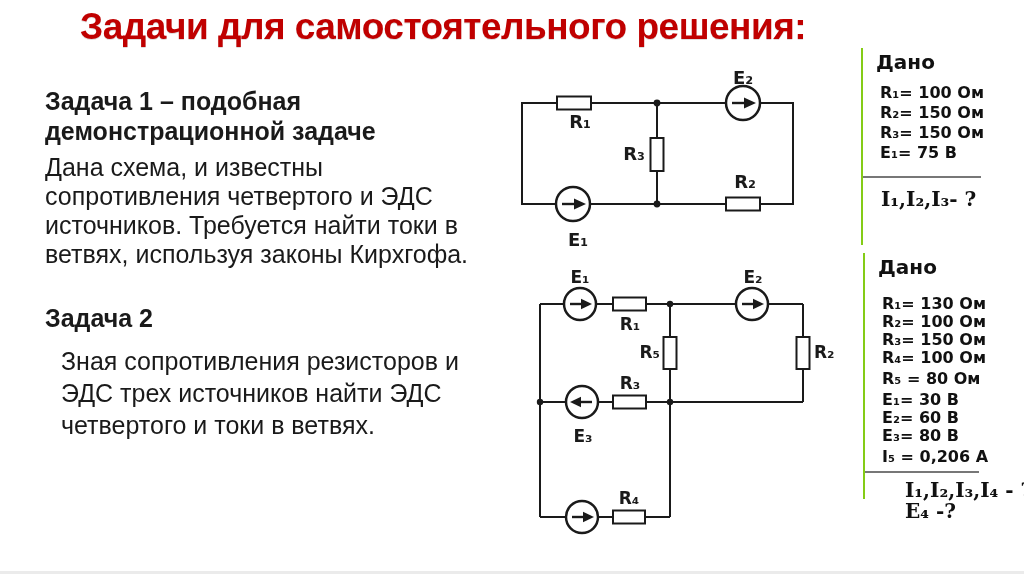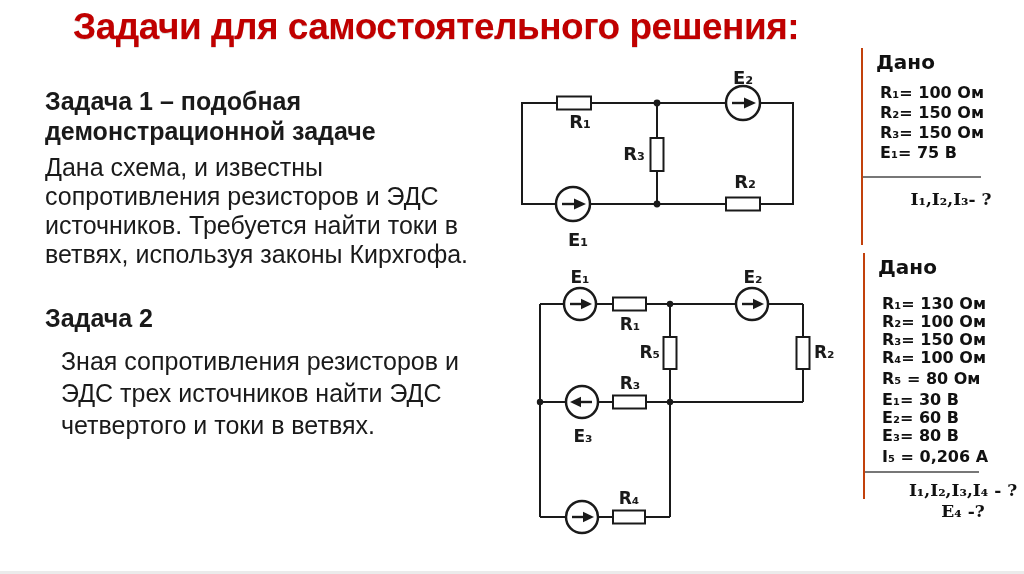--- a/index.html
+++ b/index.html
@@ -9,21 +9,21 @@
     width: 1024px; height: 574px;
     background: #ffffff;
     overflow: hidden;
     font-family: "Liberation Sans", "DejaVu Sans", sans-serif;
     color: #1a1a1a;
   }
   .abs { position: absolute; }
 
   
   #title {
-    left: 73px; top: 6px; width: 900px;
+    left: 80px; top: 6px; width: 900px;
     font-size: 37px; font-weight: bold; line-height: 42px;
     color: #c00000;
     text-shadow: 0 1px 0 rgba(120,120,120,0.25);
     letter-spacing: -0.5px;
     white-space: nowrap;
   }
 
   
   .task-heading { left: 45px; width: 470px; font-size: 25px; font-weight: bold; line-height: 30px; }
   .task-body    { left: 45px; width: 470px; font-size: 25px; font-weight: normal; line-height: 29px; }
@@ -43,58 +43,58 @@
   .node-dot { fill: #1a1a1a; stroke: none; }
   .clabel {
     font-family: "DejaVu Sans", sans-serif;
     font-weight: bold; fill: #1a1a1a;
   }
   #circuit1 .clabel { font-size: 18px; }
   #circuit2 .clabel { font-size: 17px; }
 
   
   .given-panel {
-    border-left: 2px solid #c2410c;
+    border-left: 2px solid #84cc16;
     padding: 2px 0 0 13px;
     font-family: "DejaVu Sans", sans-serif;
   }
   #given1 { left: 861px; top: 48px;  width: 160px; height: 197px; }
   #given2 { left: 863px; top: 253px; width: 158px; height: 246px; }
   .given-heading { font-size: 20px; font-weight: bold; line-height: 25px; color: #111; }
   .given-items { margin-top: 8px; padding-left: 4px; }
   #given2 .given-items { margin-top: 15px; }
   .given-item { font-size: 16px; font-weight: bold; line-height: 20px; white-space: nowrap; color: #111; }
   #given2 .given-item { line-height: 18px; }
   #given2 .given-item.gap { margin-top: 3px; }
   .given-divider { border-top: 2px solid #777; height: 0; margin: 13px 0 0 -13px; }
   #given1 .given-divider { width: 118px; }
   #given2 .given-divider { width: 114px; margin-top: 5px; }
   .given-find { margin-top: 11px; padding-left: 5px; }
   #given2 .given-find { margin-top: 7px; margin-left: 22px; }
   .find-line {
     font-family: "DejaVu Serif", serif;
-    font-size: 17px; font-weight: bold; line-height: 21px;
-    white-space: nowrap; color: #111; text-align: center;
+    font-size: 20px; font-weight: bold; line-height: 21px;
+    white-space: nowrap; color: #111;
   }
 
   
   #bottom-edge { left: 0; bottom: 0; width: 1024px; height: 3px; background: #ebebeb; }
 </style>
 </head>
 <body>
 
 <div id="title" class="abs" style="color: rgb(192, 0, 0);">Задачи для самостоятельного решения:</div>
 
 <div id="task1-heading" class="abs task-heading">
   <div>Задача 1 – подобная</div>
   <div>демонстрационной задаче</div>
 </div>
 <div id="task1-body" class="abs task-body">
   <div>Дана схема, и известны</div>
-  <div>сопротивления резисторов и ЭДС</div>
+  <div>сопротивления четвертого и ЭДС</div>
   <div>источников. Требуется найти токи в</div>
   <div>ветвях, используя законы Кирхгофа.</div>
 </div>
 
 <div id="task2-heading" class="abs task-heading">Задача 2</div>
 <div id="task2-body" class="abs task-body">
   <div>Зная сопротивления резисторов и</div>
   <div>ЭДС трех источников найти ЭДС</div>
   <div>четвертого и токи в ветвях.</div>
 </div>

